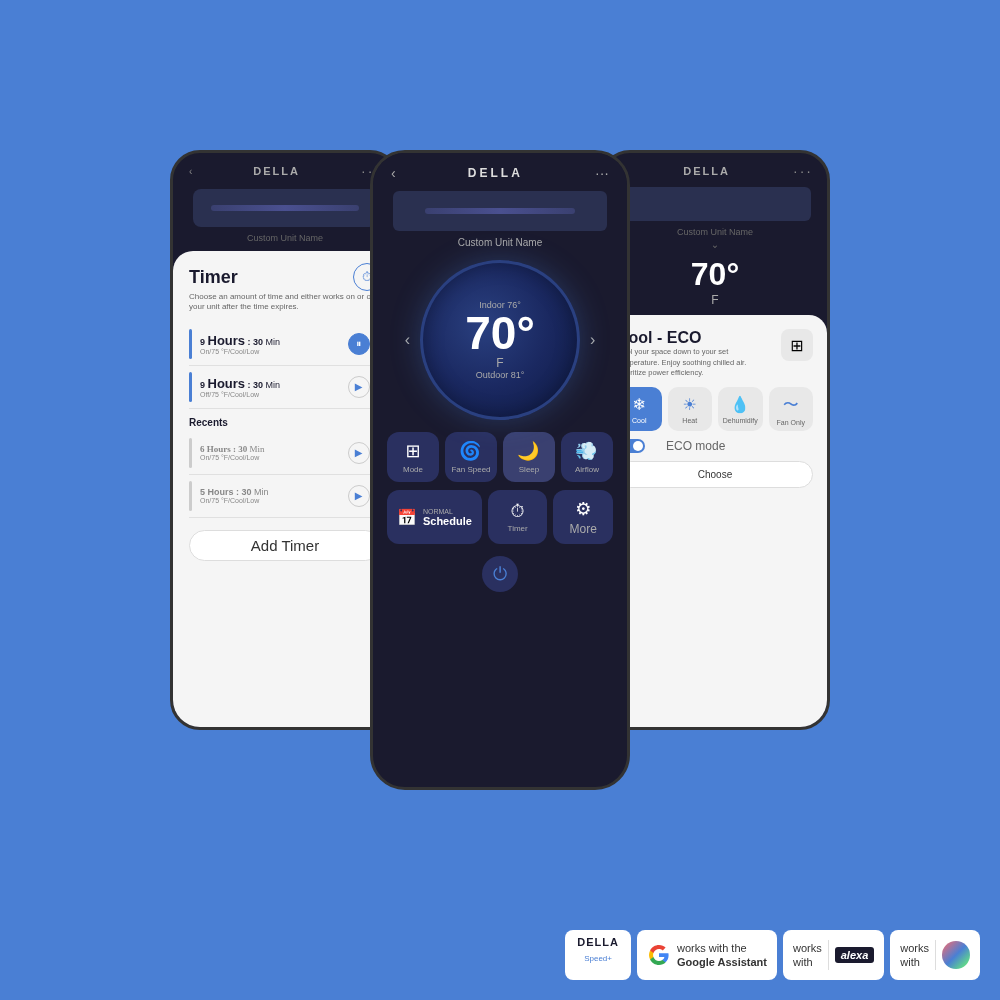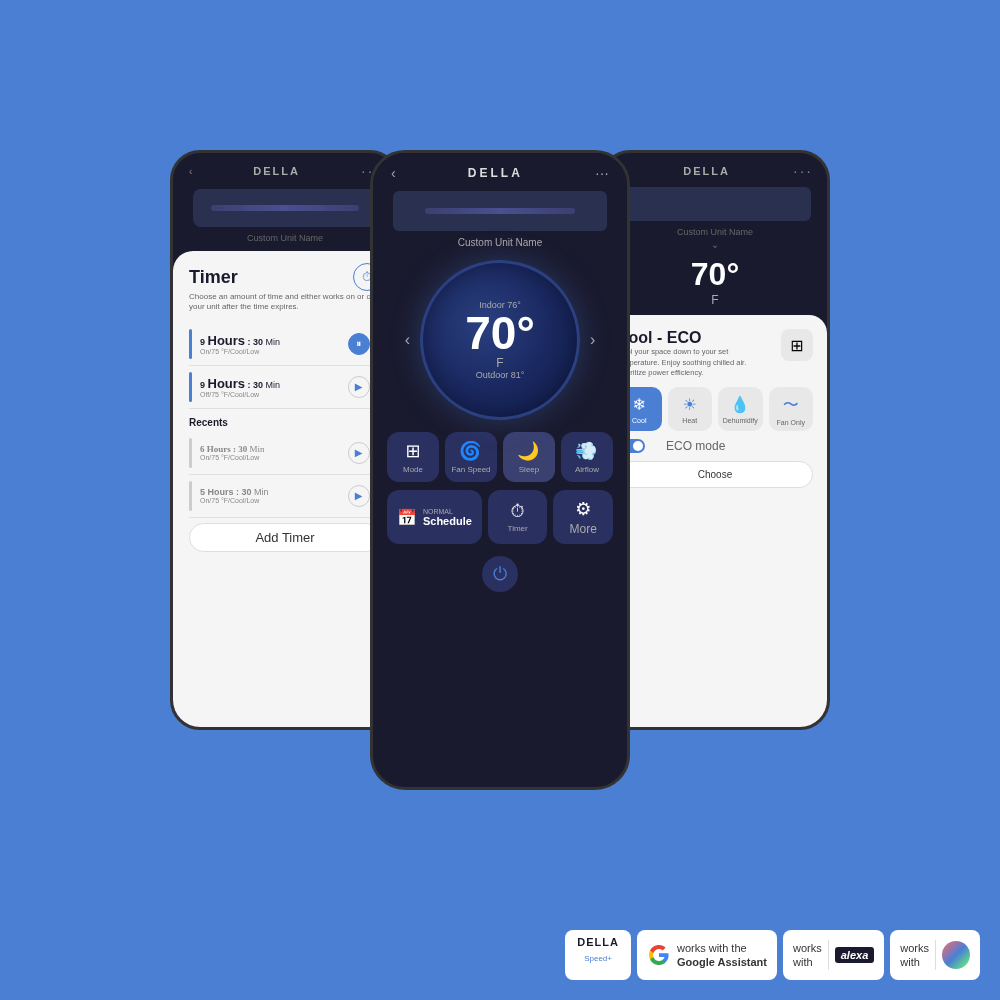--- a/index.html
+++ b/index.html
@@ -200,23 +200,23 @@
       color: #1a1a2e;
       margin: 8px 0 4px;
     }
 
     .add-timer-btn {
       background: white;
       border: 1.5px solid #ddd;
       border-radius: 20px;
       text-align: center;
       padding: 6px;
-      font-size: 13px;
+      font-size: 15px;
       color: #333;
-      margin-top: 5px;
+      margin-top: 12px;
     }
 
     
     .center-screen {
       background: #1a1a2e;
       flex: 1;
       display: flex;
       flex-direction: column;
     }
 

